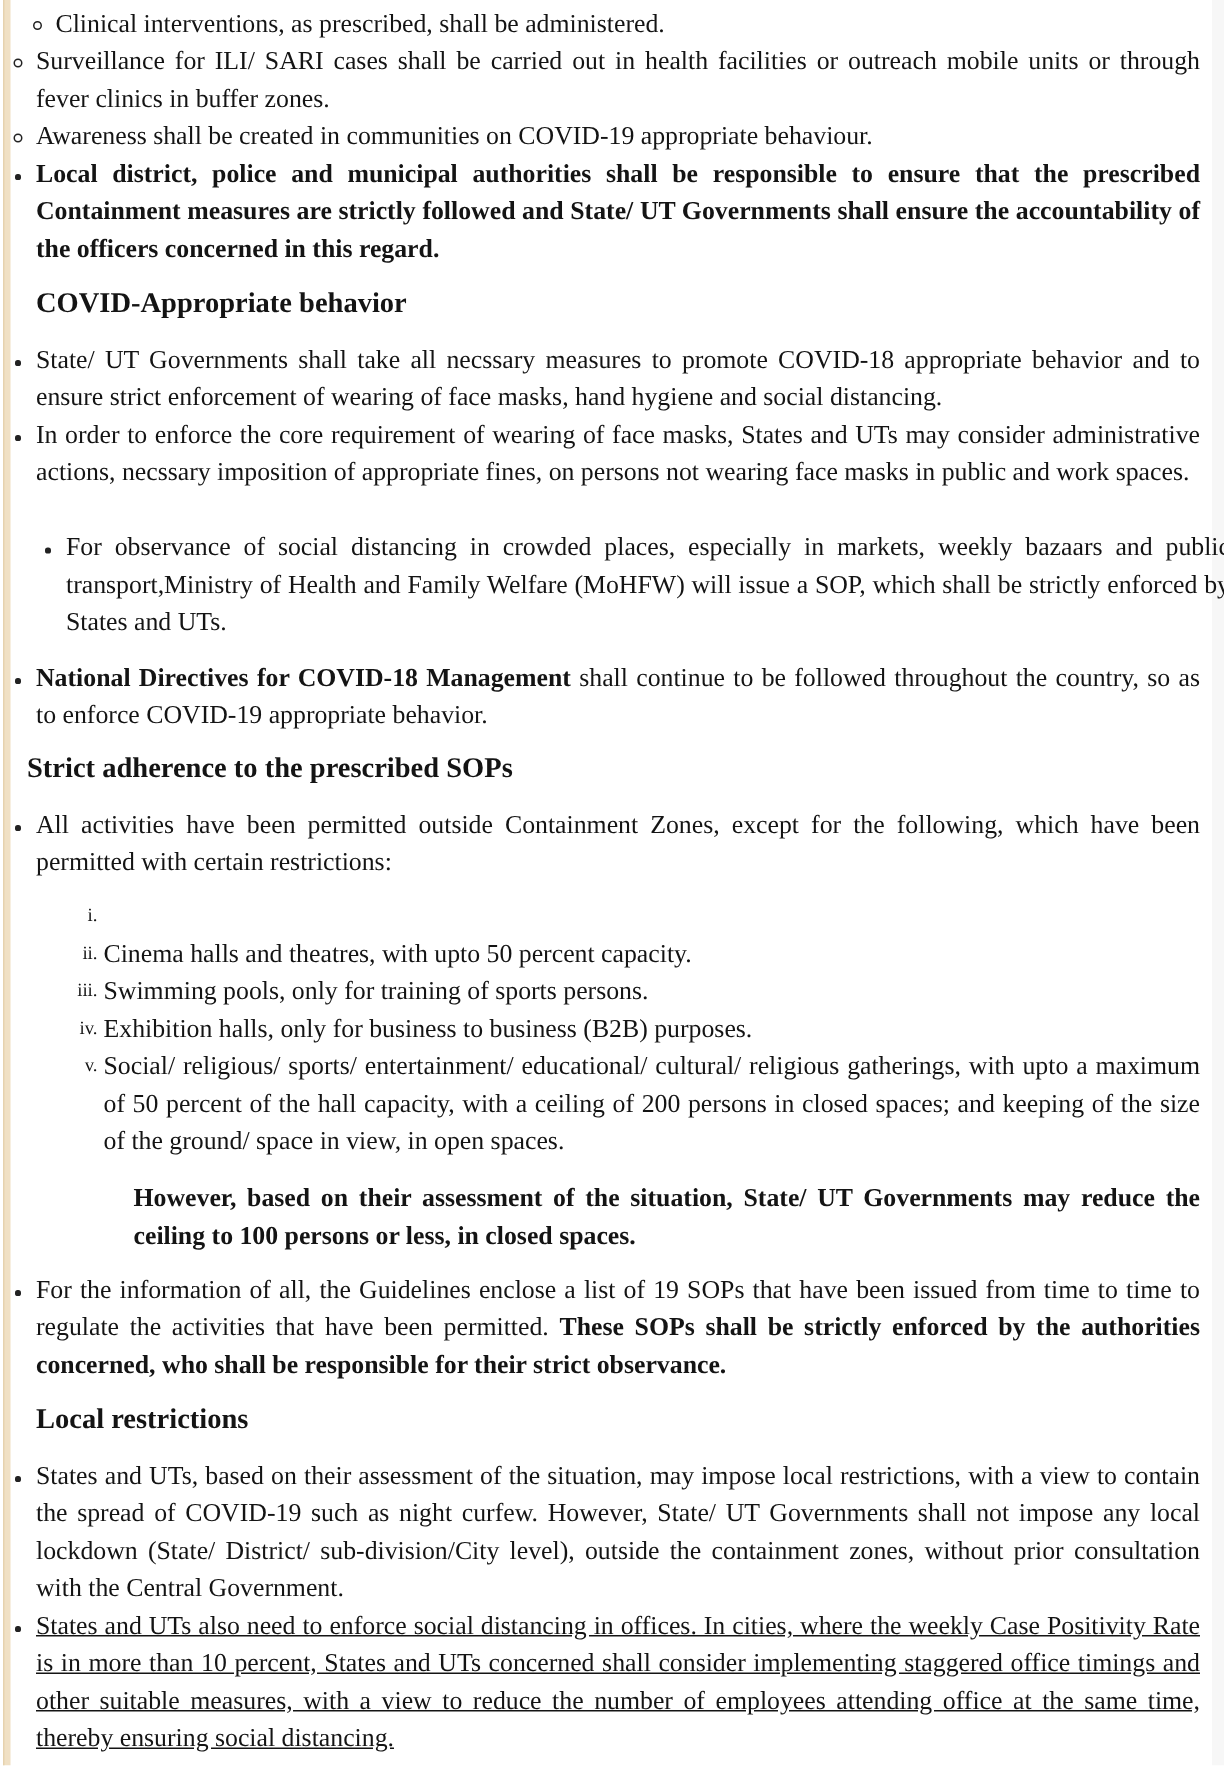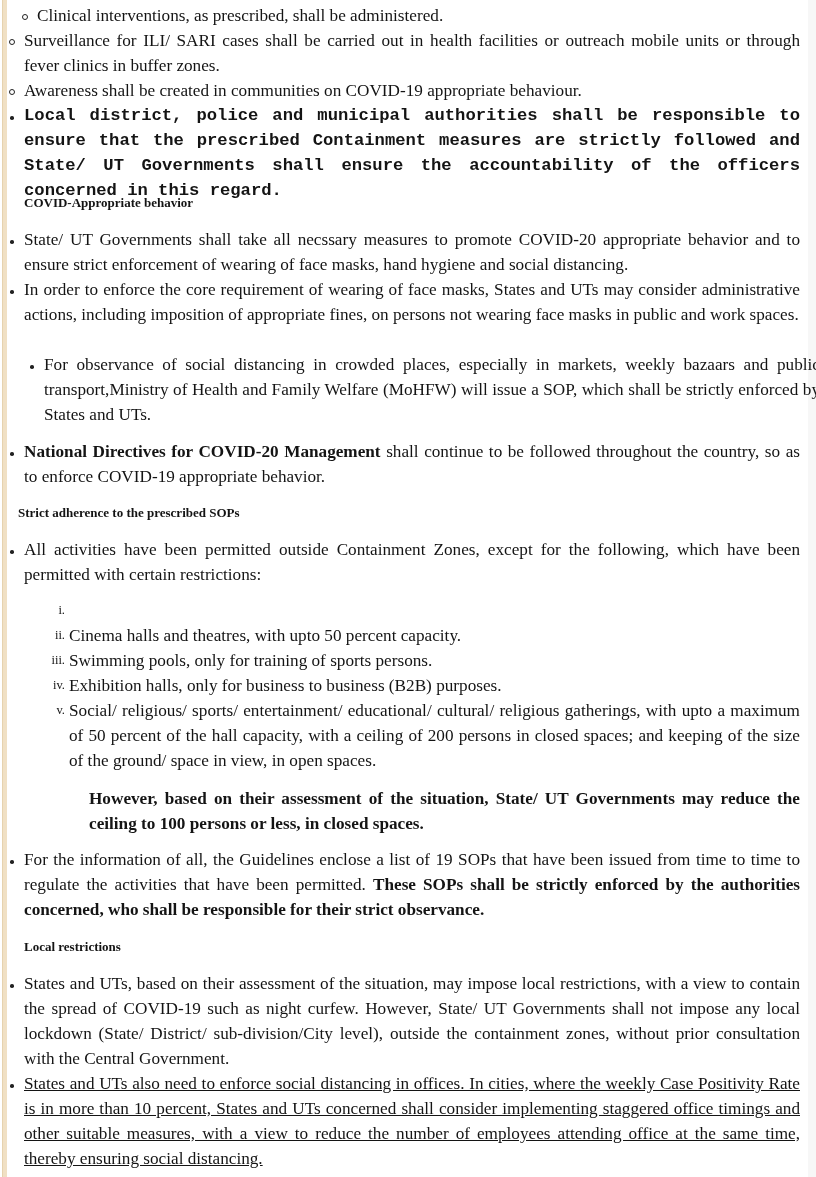--- a/index.html
+++ b/index.html
@@ -31,21 +31,21 @@
     .bullet.hollow::before {
       content: ""; position: absolute; left: 3px; top: 11px;
       width: 4px; height: 4px; border: 1.3px solid #222; border-radius: 50%;
     }
     .bullet.solid::before {
       content: ""; position: absolute; left: 4px; top: 13px;
       width: 3.5px; height: 3.5px; background: #222; border-radius: 50%;
     }
     .bold { font-weight: bold; }
     .heading {
-      position: absolute; font-weight: bold; font-size: 13px; line-height: 25px;
+      position: absolute; font-weight: bold; font-size: 19px; line-height: 25px;
     }
     .sub {
       position: absolute; left: 69px; width: 731px;
       font-size: 17.2px; line-height: 25px; text-align: justify;
     }
     .sub .num {
       position: absolute; left: -40px; width: 36px; text-align: right;
       font-size: 12.5px;
     }
     .note {
@@ -66,42 +66,42 @@
     <span>Clinical interventions, as prescribed, shall be administered.</span>
   </div>
   <div class="item" style="top:28px;">
     <span class="bullet hollow"></span>
     <span>Surveillance for ILI/ SARI cases shall be carried out in health facilities or outreach mobile units or through fever clinics in buffer zones.</span>
   </div>
   <div class="item" style="top:78px;">
     <span class="bullet hollow"></span>
     <span>Awareness shall be created in communities on COVID-19 appropriate behaviour.</span>
   </div>
-  <div class="item bold" style="top:103px;font-family:Liberation Mono, monospace;">
+  <div class="item bold" style="top:103px;">
     <span class="bullet solid"></span>
     <span>Local district, police and municipal authorities shall be responsible to ensure that the prescribed Containment measures are strictly followed and State/ UT Governments shall ensure the accountability of the officers concerned in this regard.</span>
   </div>
 
   <div class="heading" style="left:24px; top:190px;">COVID-Appropriate behavior</div>
 
   <div class="item" style="top:227px;">
     <span class="bullet solid"></span>
-    <span>State/ UT Governments shall take all necssary measures to promote COVID-20 appropriate behavior and to ensure strict enforcement of wearing of face masks, hand hygiene and social distancing.</span>
+    <span>State/ UT Governments shall take all necssary measures to promote COVID-18 appropriate behavior and to ensure strict enforcement of wearing of face masks, hand hygiene and social distancing.</span>
   </div>
   <div class="item" style="top:277px;">
     <span class="bullet solid"></span>
-    <span>In order to enforce the core requirement of wearing of face masks, States and UTs may consider administrative actions, including imposition of appropriate fines, on persons not wearing face masks in public and work spaces.</span>
+    <span>In order to enforce the core requirement of wearing of face masks, States and UTs may consider administrative actions, necssary imposition of appropriate fines, on persons not wearing face masks in public and work spaces.</span>
   </div>
   <div class="item" style="top:352px;margin-left:20px;">
     <span class="bullet solid"></span>
     <span>For observance of social distancing in crowded places, especially in markets, weekly bazaars and public transport,Ministry of Health and Family Welfare (MoHFW) will issue a SOP, which shall be strictly enforced by States and UTs.</span>
   </div>
   <div class="item" style="top:439px;">
     <span class="bullet solid"></span>
-    <span class="bold">National Directives for COVID-20 Management</span><span> shall continue to be followed throughout the country, so as to enforce COVID-19 appropriate behavior.</span>
+    <span class="bold">National Directives for COVID-18 Management</span><span> shall continue to be followed throughout the country, so as to enforce COVID-19 appropriate behavior.</span>
   </div>
 
   <div class="heading" style="left:18px; top:500px;">Strict adherence to the prescribed SOPs</div>
 
   <div class="item" style="top:537px;">
     <span class="bullet solid"></span>
     <span>All activities have been permitted outside Containment Zones, except for the following, which have been permitted with certain restrictions:</span>
   </div>
 
   <div class="sub" style="top:598px;">

